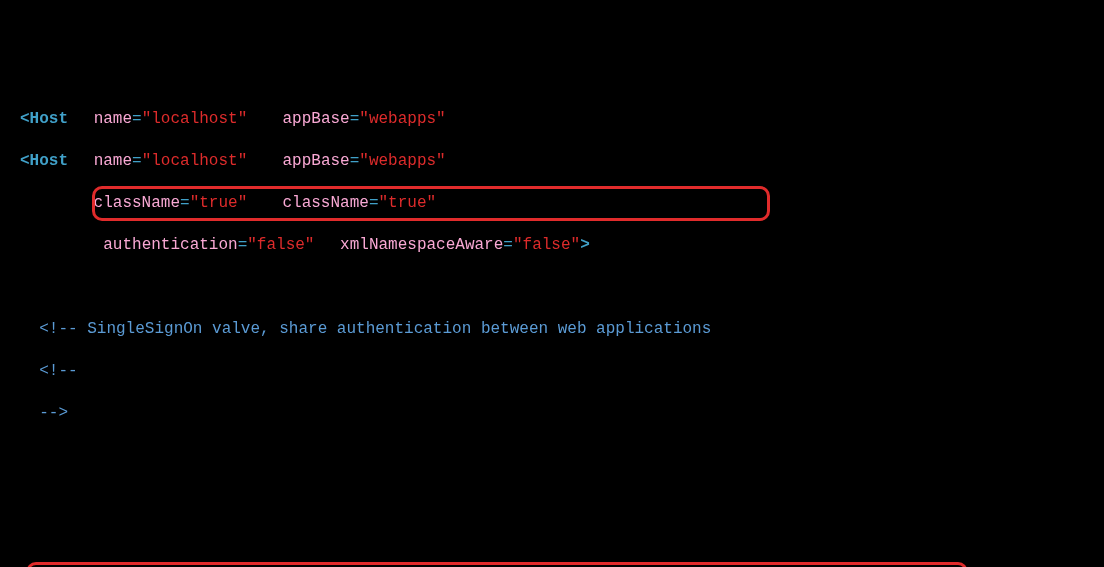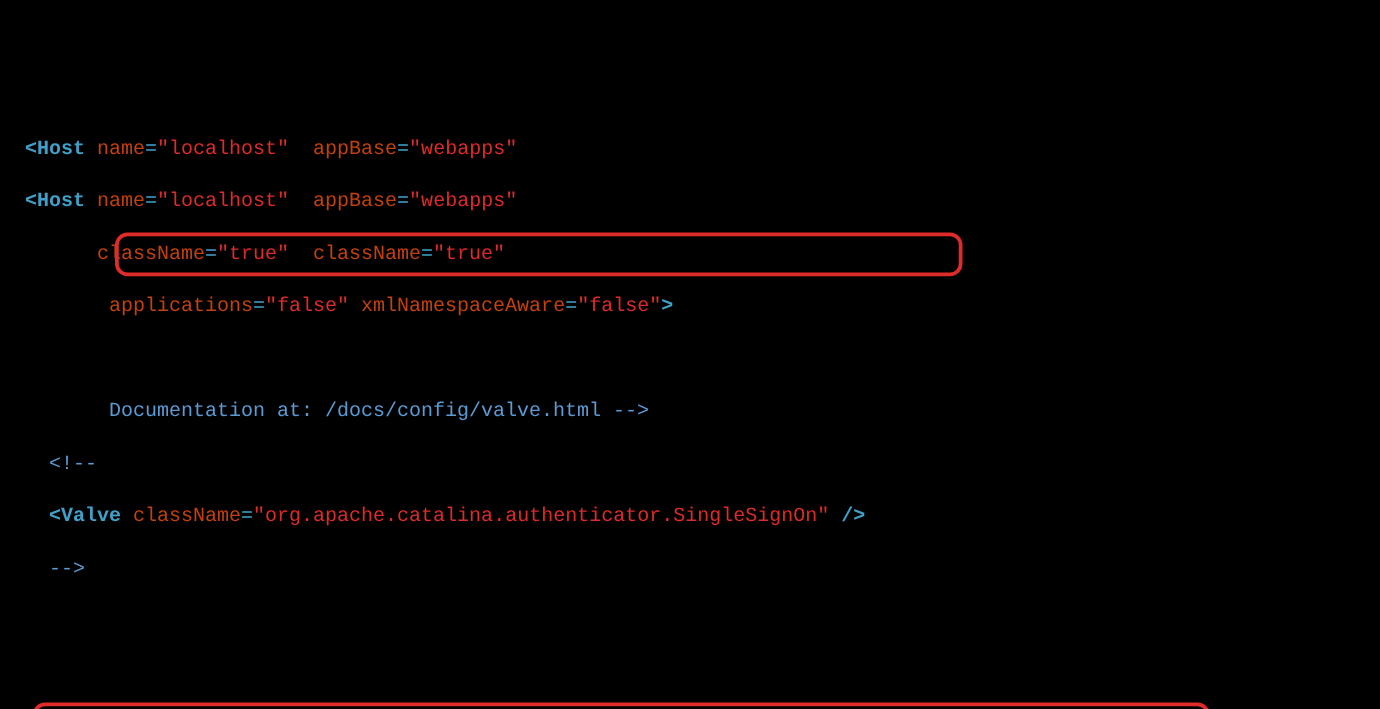--- a/index.html
+++ b/index.html
@@ -15,21 +15,21 @@
   .code-area {
     position: relative;
   }
   .line {
     display: block;
     padding-left: 20px;
   }
   
   .br { color: #40a0c8; font-weight: bold; }   
   .el { color: #40a0c8; font-weight: bold; text-align: center; }   
-  .at { color: #c2410c; }                      
+  .at { color: #f9a8d4; margin-left: 16px; }                      
   .eq { color: #40a0c8; }                      
   .vl { color: #dd2b2b; }                      
   .cm { color: #5b9bd5; }
   .hlbox {
     position: absolute;
     border: 3px solid #e02b2b;
     border-radius: 10px;
     pointer-events: none;
   }
   #box1 { left: 92px; top: 98px; width: 672px; height: 29px; }
@@ -37,25 +37,24 @@
 </style>
 </head>
 <body>
 
 
 
 <div class="code-area">
 <span class="line"><span class="br">&lt;</span><span class="el">Host</span> <span class="at">name</span><span class="eq">=</span><span class="vl">"localhost"</span>  <span class="at">appBase</span><span class="eq">=</span><span class="vl">"webapps"</span></span>
 <span class="line"><span class="br">&lt;</span><span class="el">Host</span> <span class="at">name</span><span class="eq">=</span><span class="vl">"localhost"</span>  <span class="at">appBase</span><span class="eq">=</span><span class="vl">"webapps"</span></span>
 <span class="line">      <span class="at">className</span><span class="eq">=</span><span class="vl">"true"</span>  <span class="at">className</span><span class="eq">=</span><span class="vl">"true"</span></span>
-<span class="line">       <span class="at">applications</span><span class="eq">=</span><span class="vl">"false"</span> <span class="at">xmlNamespaceAware</span><span class="eq">=</span><span class="vl">"false"</span><span class="br">&gt;</span></span>
+<span class="line">       <span class="at">authentication</span><span class="eq">=</span><span class="vl">"false"</span> <span class="at">xmlNamespaceAware</span><span class="eq">=</span><span class="vl">"false"</span><span class="br">&gt;</span></span>
 <span class="line"> </span>
-<span class="line">  <span class="cm">     Documentation at: /docs/config/valve.html --&gt;</span></span>
+<span class="line">  <span class="cm">&lt;!-- SingleSignOn valve, share authentication between web applications</span></span>
 <span class="line">  <span class="cm">&lt;!--</span></span>
-<span class="line">  <span class="br">&lt;</span><span class="el">Valve</span> <span class="at">className</span><span class="eq">=</span><span class="vl">"org.apache.catalina.authenticator.SingleSignOn"</span><span class="br"> /&gt;</span></span>
 <span class="line">  <span class="cm">--&gt;</span></span>
 <span class="line"> </span>
 
 
 
 
 
 
 
 

